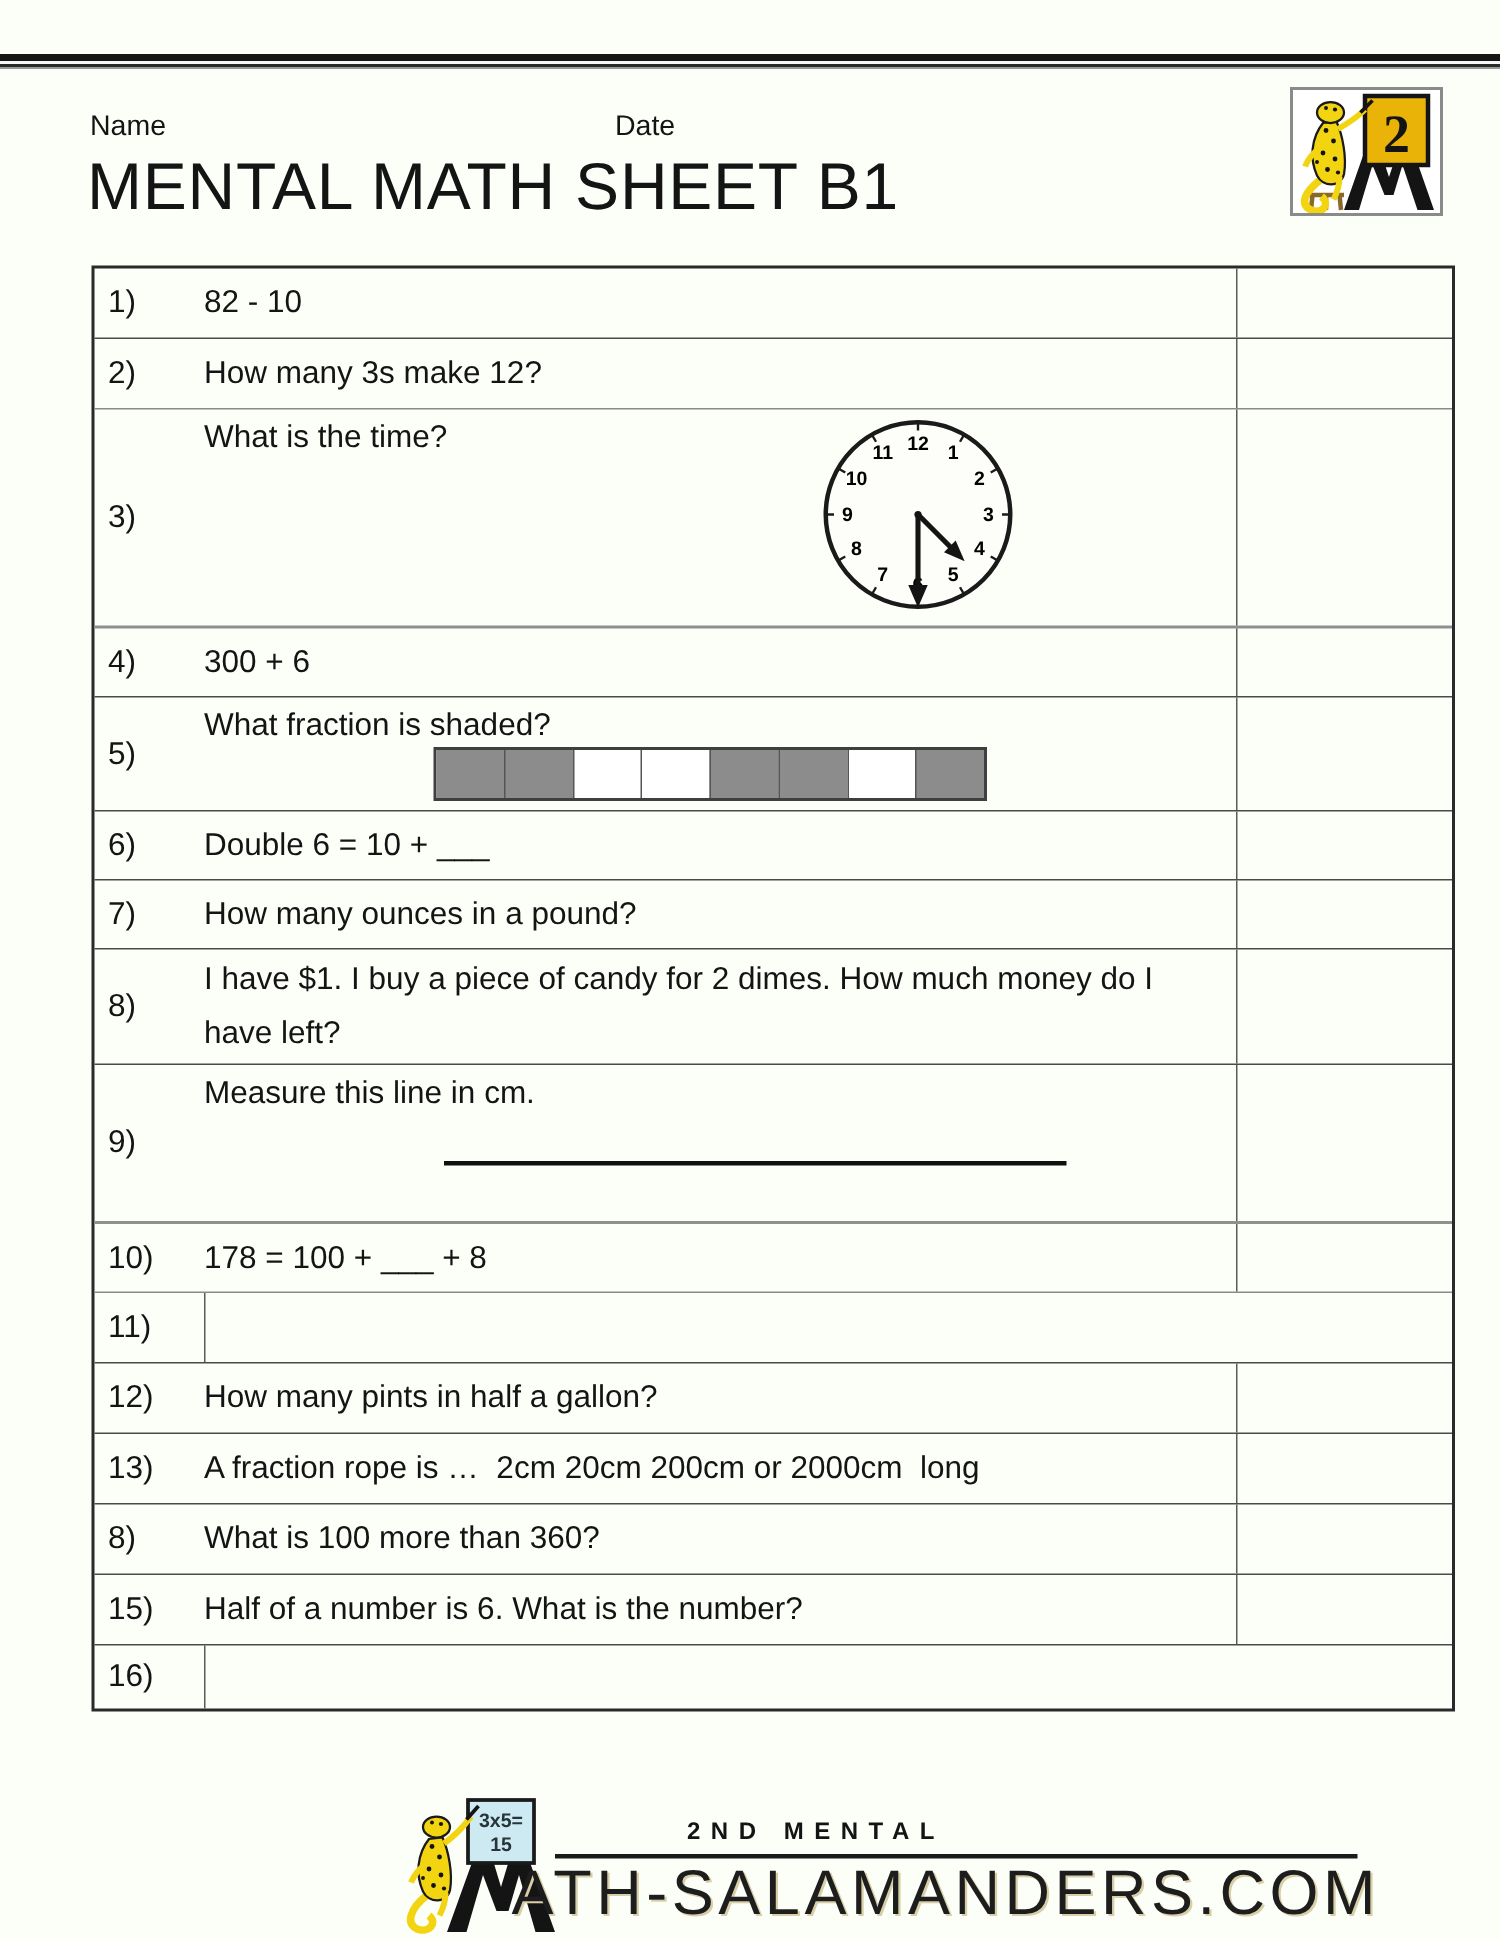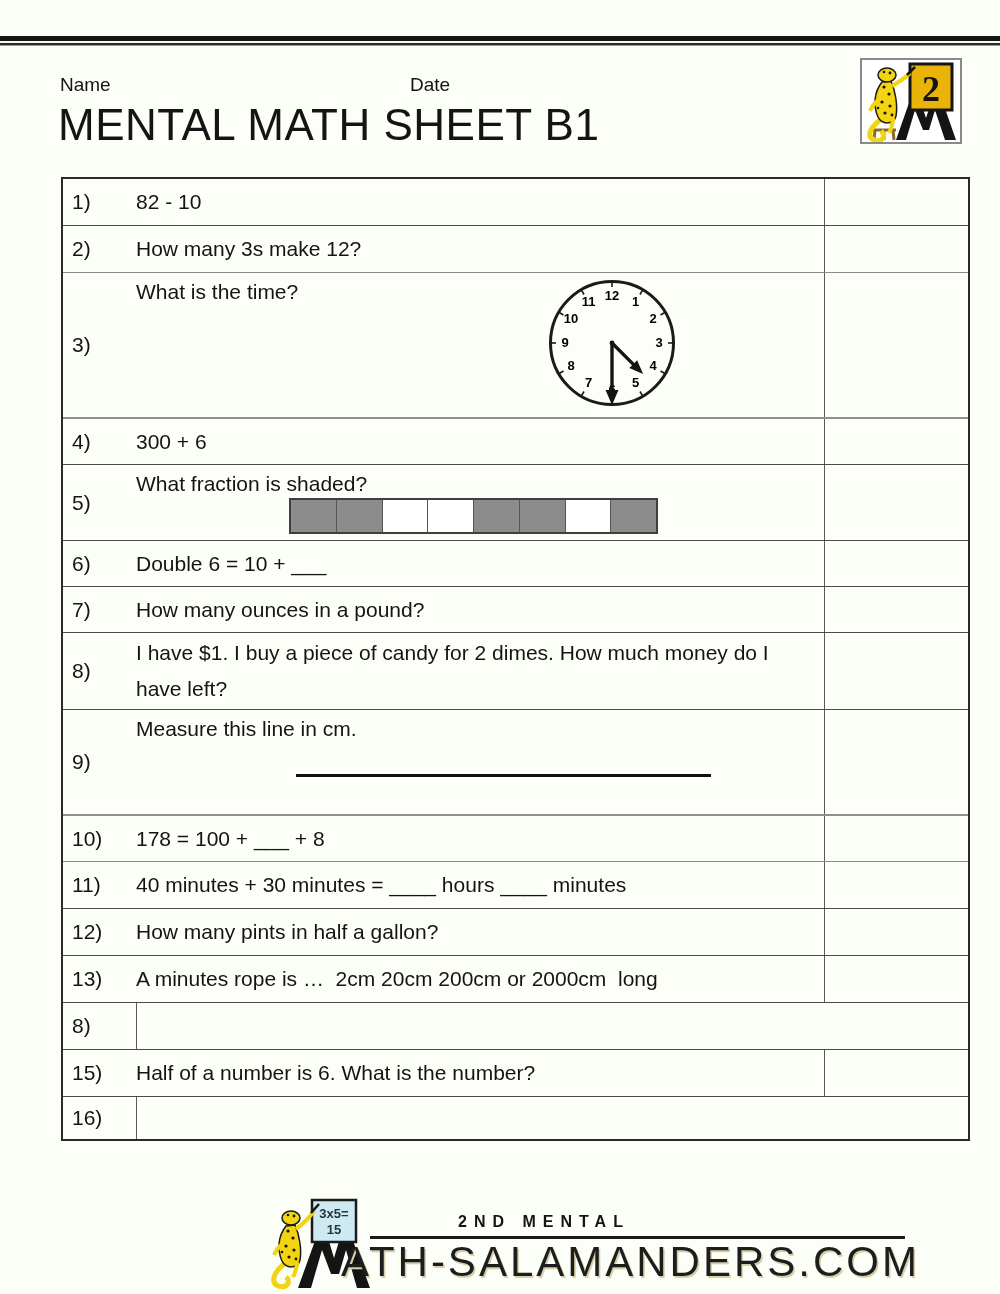--- a/index.html
+++ b/index.html
@@ -253,44 +253,44 @@
   <div class="row sep-thick" style="height:47px">
     <div class="num">10)</div>
     <div class="qc center">
         <span class="qtext">178 = 100 + ___ + 8</span>
       </div>
     <div class="ac"></div>
   </div>
 
   <div class="row sep-gray" style="height:47px">
     <div class="num">11)</div>
-    <div class="qc center">
-        <span class="qtext">40 minutes + 30 minutes = ____ hours ____ minutes</span>
-      </div>
     <div class="ac"></div>
   </div>
 
   <div class="row" style="height:47px">
     <div class="num">12)</div>
     <div class="qc center">
         <span class="qtext">How many pints in half a gallon?</span>
       </div>
     <div class="ac"></div>
   </div>
 
   <div class="row" style="height:47px">
     <div class="num">13)</div>
     <div class="qc center">
-        <span class="qtext">A minutes rope is …  2cm 20cm 200cm or 2000cm  long</span>
+        <span class="qtext">A fraction rope is …  2cm 20cm 200cm or 2000cm  long</span>
       </div>
     <div class="ac"></div>
   </div>
 
   <div class="row" style="height:47px">
     <div class="num">8)</div>
+    <div class="qc center">
+        <span class="qtext">What is 100 more than 360?</span>
+      </div>
     <div class="ac"></div>
   </div>
 
   <div class="row" style="height:47px">
     <div class="num">15)</div>
     <div class="qc center">
         <span class="qtext">Half of a number is 6. What is the number?</span>
       </div>
     <div class="ac"></div>
   </div>

